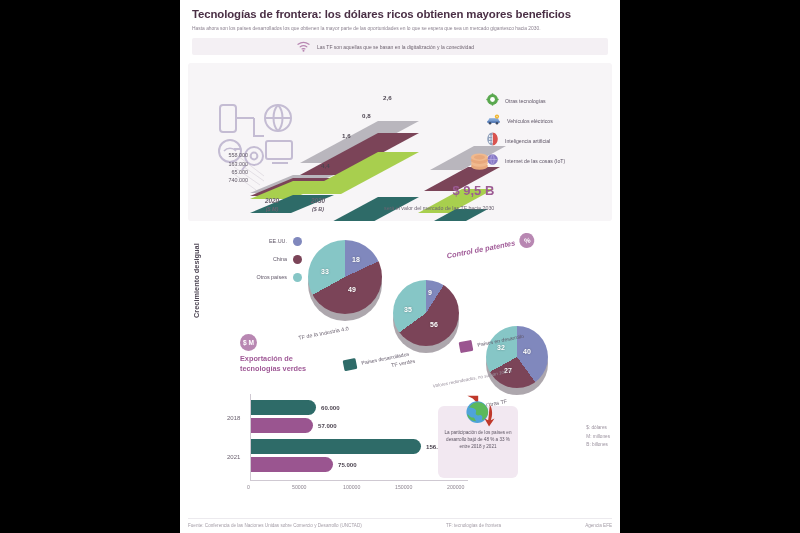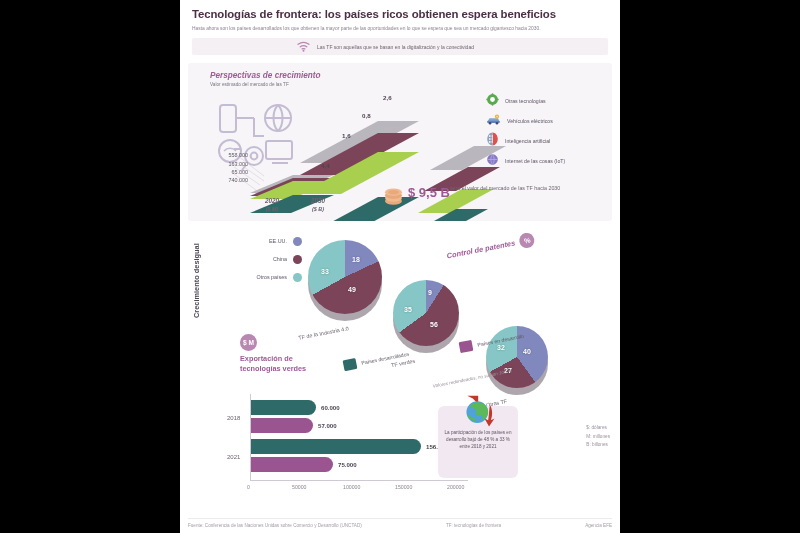--- a/index.html
+++ b/index.html
@@ -69,21 +69,21 @@
 
   
   .p1-legend { position: absolute; right: 6px; top: 28px; width: 120px; }
   .p1-legend .row {
     display: flex; align-items: center; gap: 6px; height: 20px;
   }
   .p1-legend .row .lab { font-size: 5.2px; color: #5e5566; }
 
   .money-row {
     position: absolute; left: 196px; bottom: 10px;
-    display: flex; align-items: flex-start; 
+    display: flex; align-items: flex-end; gap: 7px; flex-direction: column;
   }
   .money-row .big { font-size: 13px; color: #9c5a93; font-weight: bold; }
   .money-row .small { font-size: 5.3px; color: #6d6472; }
 
   
   .panel2 { position: relative; margin: 5px 8px 0 8px; height: 300px; }
 
   .vaxis-label {
     position: absolute; left: 4px; top: 92px;
     transform: rotate(-90deg); transform-origin: left top;
@@ -191,42 +191,38 @@
   }
   .footer span { font-size: 4.6px; color: #a39ca6; }
 </style>
 </head>
 <body>
 
 <div id="page">
 <div class="wrap">
 
   <div class="hdr">
-    <h1>Tecnologías de frontera: los países ricos obtienen espera beneficios</h1>
+    <h1>Tecnologías de frontera: los dólares ricos obtienen mayores beneficios</h1>
     <div class="sub">Hasta ahora son los países desarrollados los que obtienen la mayor parte de las oportunidades en lo que se espera que sea un mercado gigantesco hacia 2030.</div>
   </div>
 
   <div class="wifi-band">
     <span>
       <svg width="13" height="11" viewBox="0 0 24 20">
         <path d="M2 6 A17 17 0 0 1 22 6" stroke="#b887b2" stroke-width="2.4" fill="none" stroke-linecap="round"></path>
         <path d="M6 10.5 A11 11 0 0 1 18 10.5" stroke="#b887b2" stroke-width="2.4" fill="none" stroke-linecap="round"></path>
         <path d="M9.5 14.5 A6 6 0 0 1 14.5 14.5" stroke="#b887b2" stroke-width="2.4" fill="none" stroke-linecap="round"></path>
         <circle cx="12" cy="18" r="1.8" fill="#b887b2"></circle>
       </svg>
     </span>
     <span class="txt">Las TF son aquellas que se basan en la digitalización y la conectividad</span>
   </div>
 
   <div class="panel1">
 
-    <div class="p1-title">
-      <div class="t">Perspectivas de crecimiento</div>
-      <div class="s">Valor estimado del mercado de las TF</div>
-    </div>
 
     <div class="devices-icon">
       <svg width="92" height="74" viewBox="0 0 92 74" fill="none" stroke="#a99ec0" stroke-width="2">
         <rect x="4" y="4" width="16" height="27" rx="3"></rect>
         <circle cx="62" cy="17" r="13"></circle>
         <path d="M49 17h26M62 4c-6 6-6 20 0 26M62 4c6 6 6 20 0 26"></path>
         <path d="M20 17h18M38 17v18h10"></path>
         <rect x="50" y="40" width="26" height="18" rx="2"></rect>
         <path d="M56 62h16"></path>
         <circle cx="14" cy="50" r="11"></circle>

